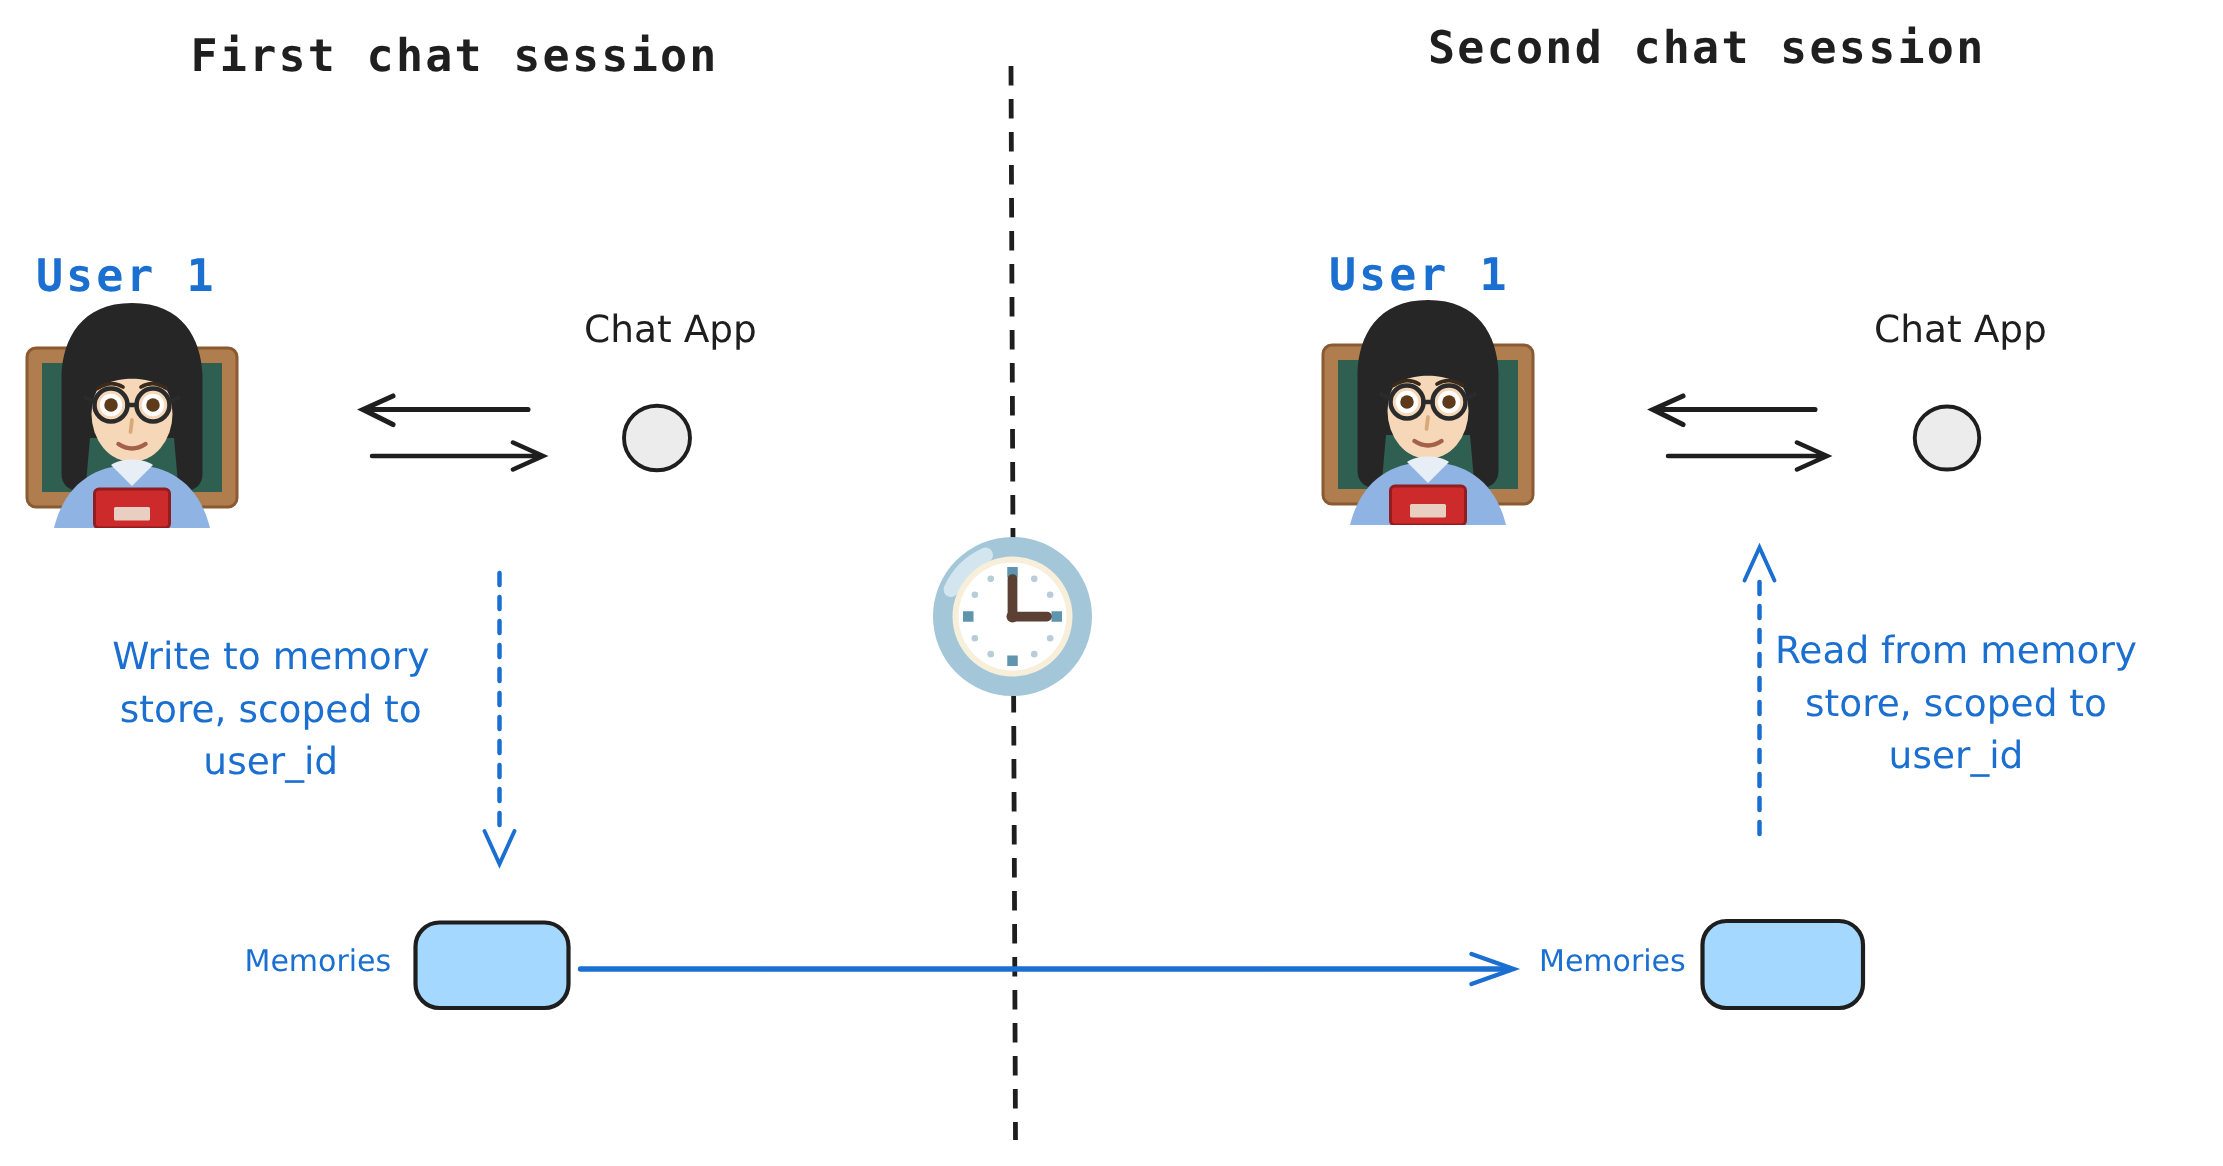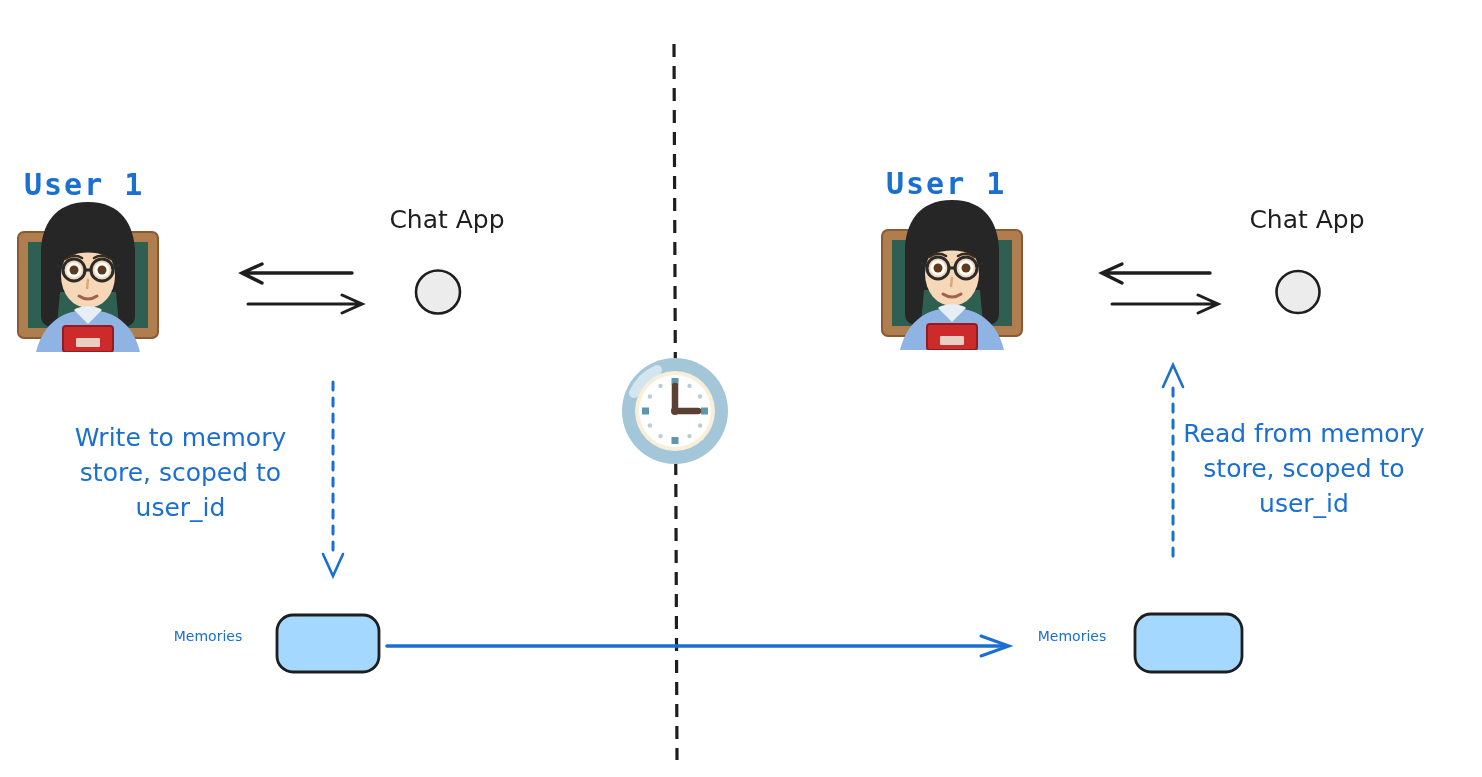--- a/index.html
+++ b/index.html
@@ -34,21 +34,21 @@
   }
   .chat-label{font-size:25px;text-align:center;width:140px;}
   .note{
     font-size:25px;
     line-height:35px;
     text-align:center;
     color:#1b6fd1;
     white-space:pre-line;
   }
   .mem-label{
-    font-size:14px;
+    font-size:20px;
     text-align:center;
     color:#1b6fd1;
   }
   svg{display:block;}
 </style>
 </head>
 <body>
 
 <div id="stage">
 
@@ -136,35 +136,37 @@
       <circle cx="30.9" cy="41.5" r="2.2"></circle>
         <circle cx="41.5" cy="30.9" r="2.2"></circle>
     </g>
     <g stroke="#5b4033" stroke-width="6.5" stroke-linecap="round">
       <path d="M56,56 L56,31"></path>
       <path d="M56,56 L79,56"></path>
     </g>
     <circle cx="56" cy="56" r="4" fill="#5b4033"></circle>
   </svg>
 
+  <div class="abs title" style="left:127px;top:20px">First chat session</div>
 
   <div class="abs user-label" style="left:24px;top:151px">User 1</div>
 
   <svg class="abs" style="left:8px;top:196px" width="160" height="156">
     <use href="#teacher"></use>
   </svg>
 
   <div class="abs hand chat-label" style="left:377px;top:205px">Chat App</div>
 
   <div class="abs hand note" style="left:48px;top:420px;width:265px">Write to memory
 store, scoped to
 user_id</div>
 
   <div class="abs hand mem-label" style="left:163px;top:628px;width:90px">Memories</div>
 
+  <div class="abs title" style="left:952px;top:15px">Second chat session</div>
 
   <div class="abs user-label" style="left:886px;top:150px">User 1</div>
 
   <svg class="abs" style="left:872px;top:194px" width="160" height="156">
     <use href="#teacher"></use>
   </svg>
 
   <div class="abs hand chat-label" style="left:1237px;top:205px">Chat App</div>
 
   <div class="abs hand note" style="left:1170px;top:416px;width:268px">Read from memory

